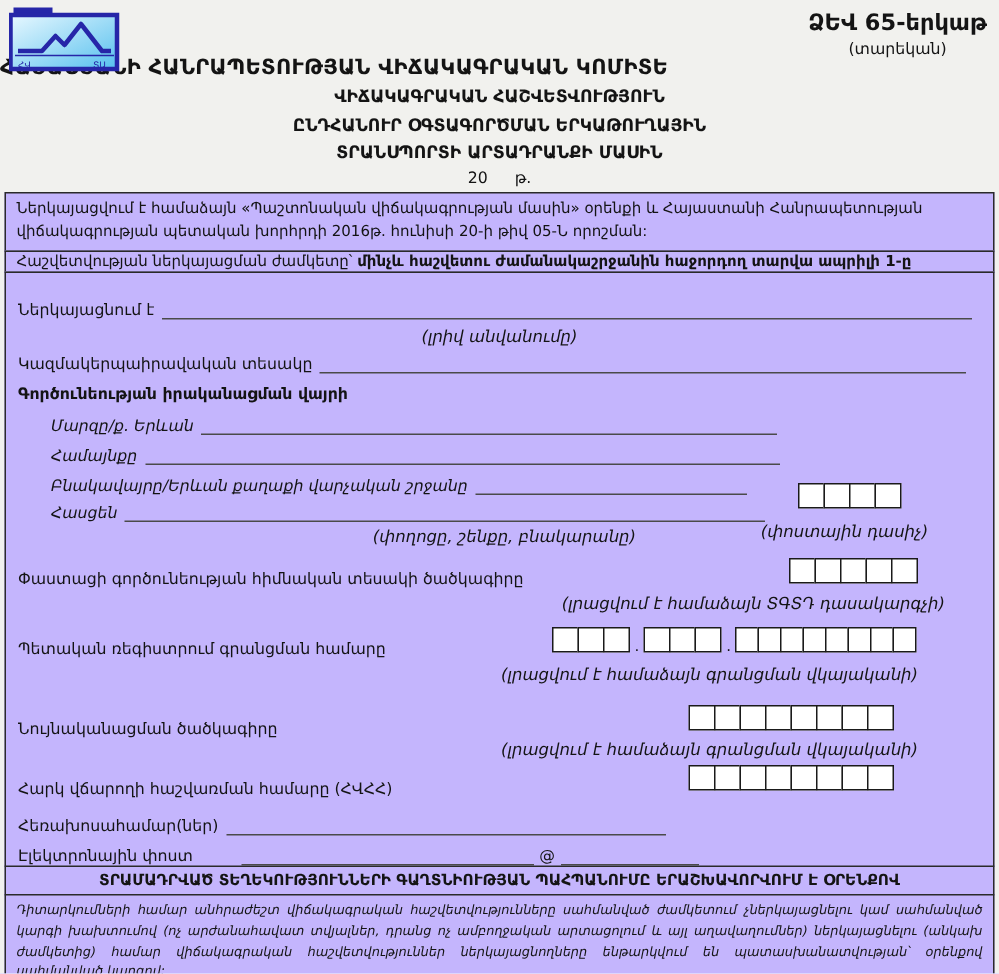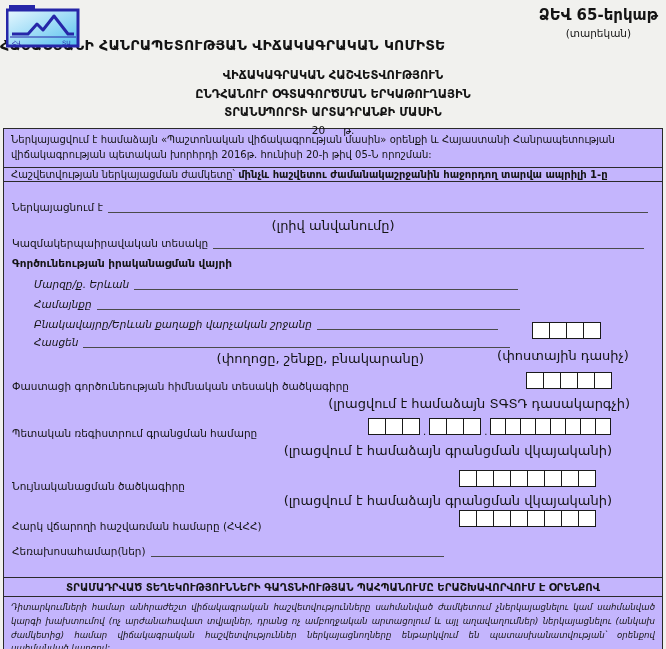--- a/index.html
+++ b/index.html
@@ -4,40 +4,40 @@
 <style>
   html,body{margin:0;padding:0;}
   .page{width:666px;height:649px;background:#f1f1ee;font-family:"DejaVu Sans",sans-serif;color:#141414;position:relative;overflow:hidden;box-sizing:border-box;}
   
   .hdr{position:relative;height:126px;}
   .logo{position:absolute;left:6px;top:4px;width:74px;height:44px;}
   .code-block{position:absolute;right:8px;top:6px;text-align:center;}
   .form-code{font-weight:bold;font-size:15px;}
   .periodicity{font-size:10.5px;margin-top:3px;}
   .committee{padding-top:37px;text-align:left;font-weight:bold;font-size:14px;letter-spacing:.2px;}
-  .t1{text-align:center;font-weight:bold;font-size:11.5px;margin-top:15px;}
+  .t1{text-align:center;font-weight:bold;font-size:11.5px;margin-top:4px;}
   .t2{text-align:center;font-weight:bold;font-size:11.5px;margin-top:5px;}
   .t3{text-align:center;font-weight:bold;font-size:11.5px;margin-top:4px;}
   .year{text-align:center;font-size:10.5px;margin-top:5px;}
   .ygap{display:inline-block;width:18px;}
   
   .box{margin:0 3px;border:1px solid #2a2a2a;background:#c4b5fd;box-sizing:border-box;}
   .legal{margin-top:2px;padding:4px 7px 5px;font-size:10px;line-height:1.45;}
   .deadline{margin-top:-1px;padding:1px 7px;font-size:10px;}
   .main{margin-top:-1px;height:397px;position:relative;font-size:10.5px;}
   .conf{margin-top:-1px;padding:4px 0 3px;text-align:center;font-weight:bold;font-size:10.2px;}
   .foot{margin-top:-1px;padding:4px 7px;font-size:8.6px;font-style:italic;line-height:1.6;text-align:justify;}
   
   .row{position:absolute;display:flex;align-items:flex-end;}
   .lbl{white-space:nowrap;}
   .it{font-style:italic;}
   .line{display:inline-block;border-bottom:1px solid #4a4a4a;height:12px;}
   .grow{flex:1;margin-left:5px;}
   .subhead{position:absolute;left:8px;font-weight:bold;}
-  .hint{position:absolute;font-size:13px;}
+  .hint{position:absolute;font-size:11px;font-style:italic;}
   .center{width:100%;text-align:center;left:0;}
   
   .cg{position:absolute;display:flex;}
   .grp{display:flex;}
   .c{width:18px;height:17px;background:#fff;border:1px solid #1a1a1a;margin-right:-1px;box-sizing:border-box;}
   .small .c{width:16px;}
   .dot{align-self:flex-end;margin:0 3px 0 4px;font-size:10px;line-height:6px;}
   .atsign{margin:0 4px;}
 </style>
 </head>
@@ -202,20 +202,26 @@
           <span class="c"></span>
           <span class="c"></span>
         </span>
     </div>
 
     <div class="row" style="left:8px;right:218px;top:362px;">
       <span class="lbl">Հեռախոսահամար(ներ)</span>
       <span class="line grow"></span>
     </div>
 
+    <div class="row" style="left:8px;top:382px;">
+      <span class="lbl">Էլեկտրոնային փոստ</span>
+      <span class="line" style="width:195px;margin-left:32px;"></span>
+      <span class="atsign">@</span>
+      <span class="line" style="width:92px;"></span>
+    </div>
 
   </div>
 
   <div class="box conf">ՏՐԱՄԱԴՐՎԱԾ ՏԵՂԵԿՈՒԹՅՈՒՆՆԵՐԻ ԳԱՂՏՆԻՈՒԹՅԱՆ ՊԱՀՊԱՆՈՒՄԸ ԵՐԱՇԽԱՎՈՐՎՈՒՄ Է ՕՐԵՆՔՈՎ</div>
 
   <div class="box foot">
     <span>Դիտարկումների համար անհրաժեշտ վիճակագրական հաշվետվությունները սահմանված ժամկետում չներկայացնելու կամ սահմանված կարգի խախտումով (ոչ արժանահավատ տվյալներ, դրանց ոչ ամբողջական արտացոլում և այլ աղավաղումներ) ներկայացնելու (անկախ ժամկետից) համար վիճակագրական հաշվետվություններ ներկայացնողները ենթարկվում են պատասխանատվության՝ օրենքով սահմանված կարգով:</span>
   </div>
 
 </div>

